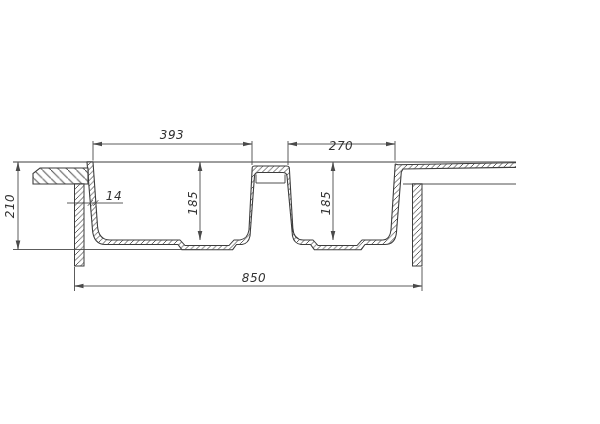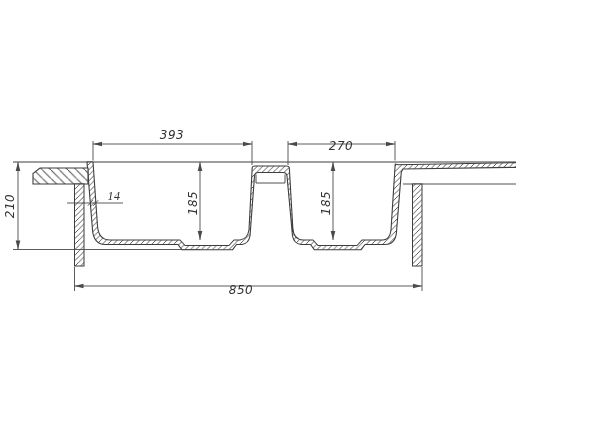--- a/index.html
+++ b/index.html
@@ -102,16 +102,16 @@
       <path d="M74.5,286 l9,-2.3 l0,4.6 Z"></path> 
         <path d="M422,286 l-9,-2.3 l0,4.6 Z"></path>
     </g>
   </svg>
 
   <div class="dim-label" style="left:172px;top:135px;">393</div>
   <div class="dim-label" style="left:341px;top:146px;">270</div>
   <div class="dim-label rot" style="left:193px;top:203px;">185</div>
   <div class="dim-label rot" style="left:326px;top:203px;">185</div>
   <div class="dim-label rot" style="left:10px;top:206px;">210</div>
-  <div class="dim-label" style="left:114px;top:196px;font-family:Liberation Serif, serif;">14</div>
-  <div class="dim-label" style="left:241px;top:278px;margin-top:12px;">850</div>
+  <div class="dim-label" style="left:114px;top:196px;">14</div>
+  <div class="dim-label" style="left:254px;top:278px;">850</div>
 
 </div>
 
 </body></html>

